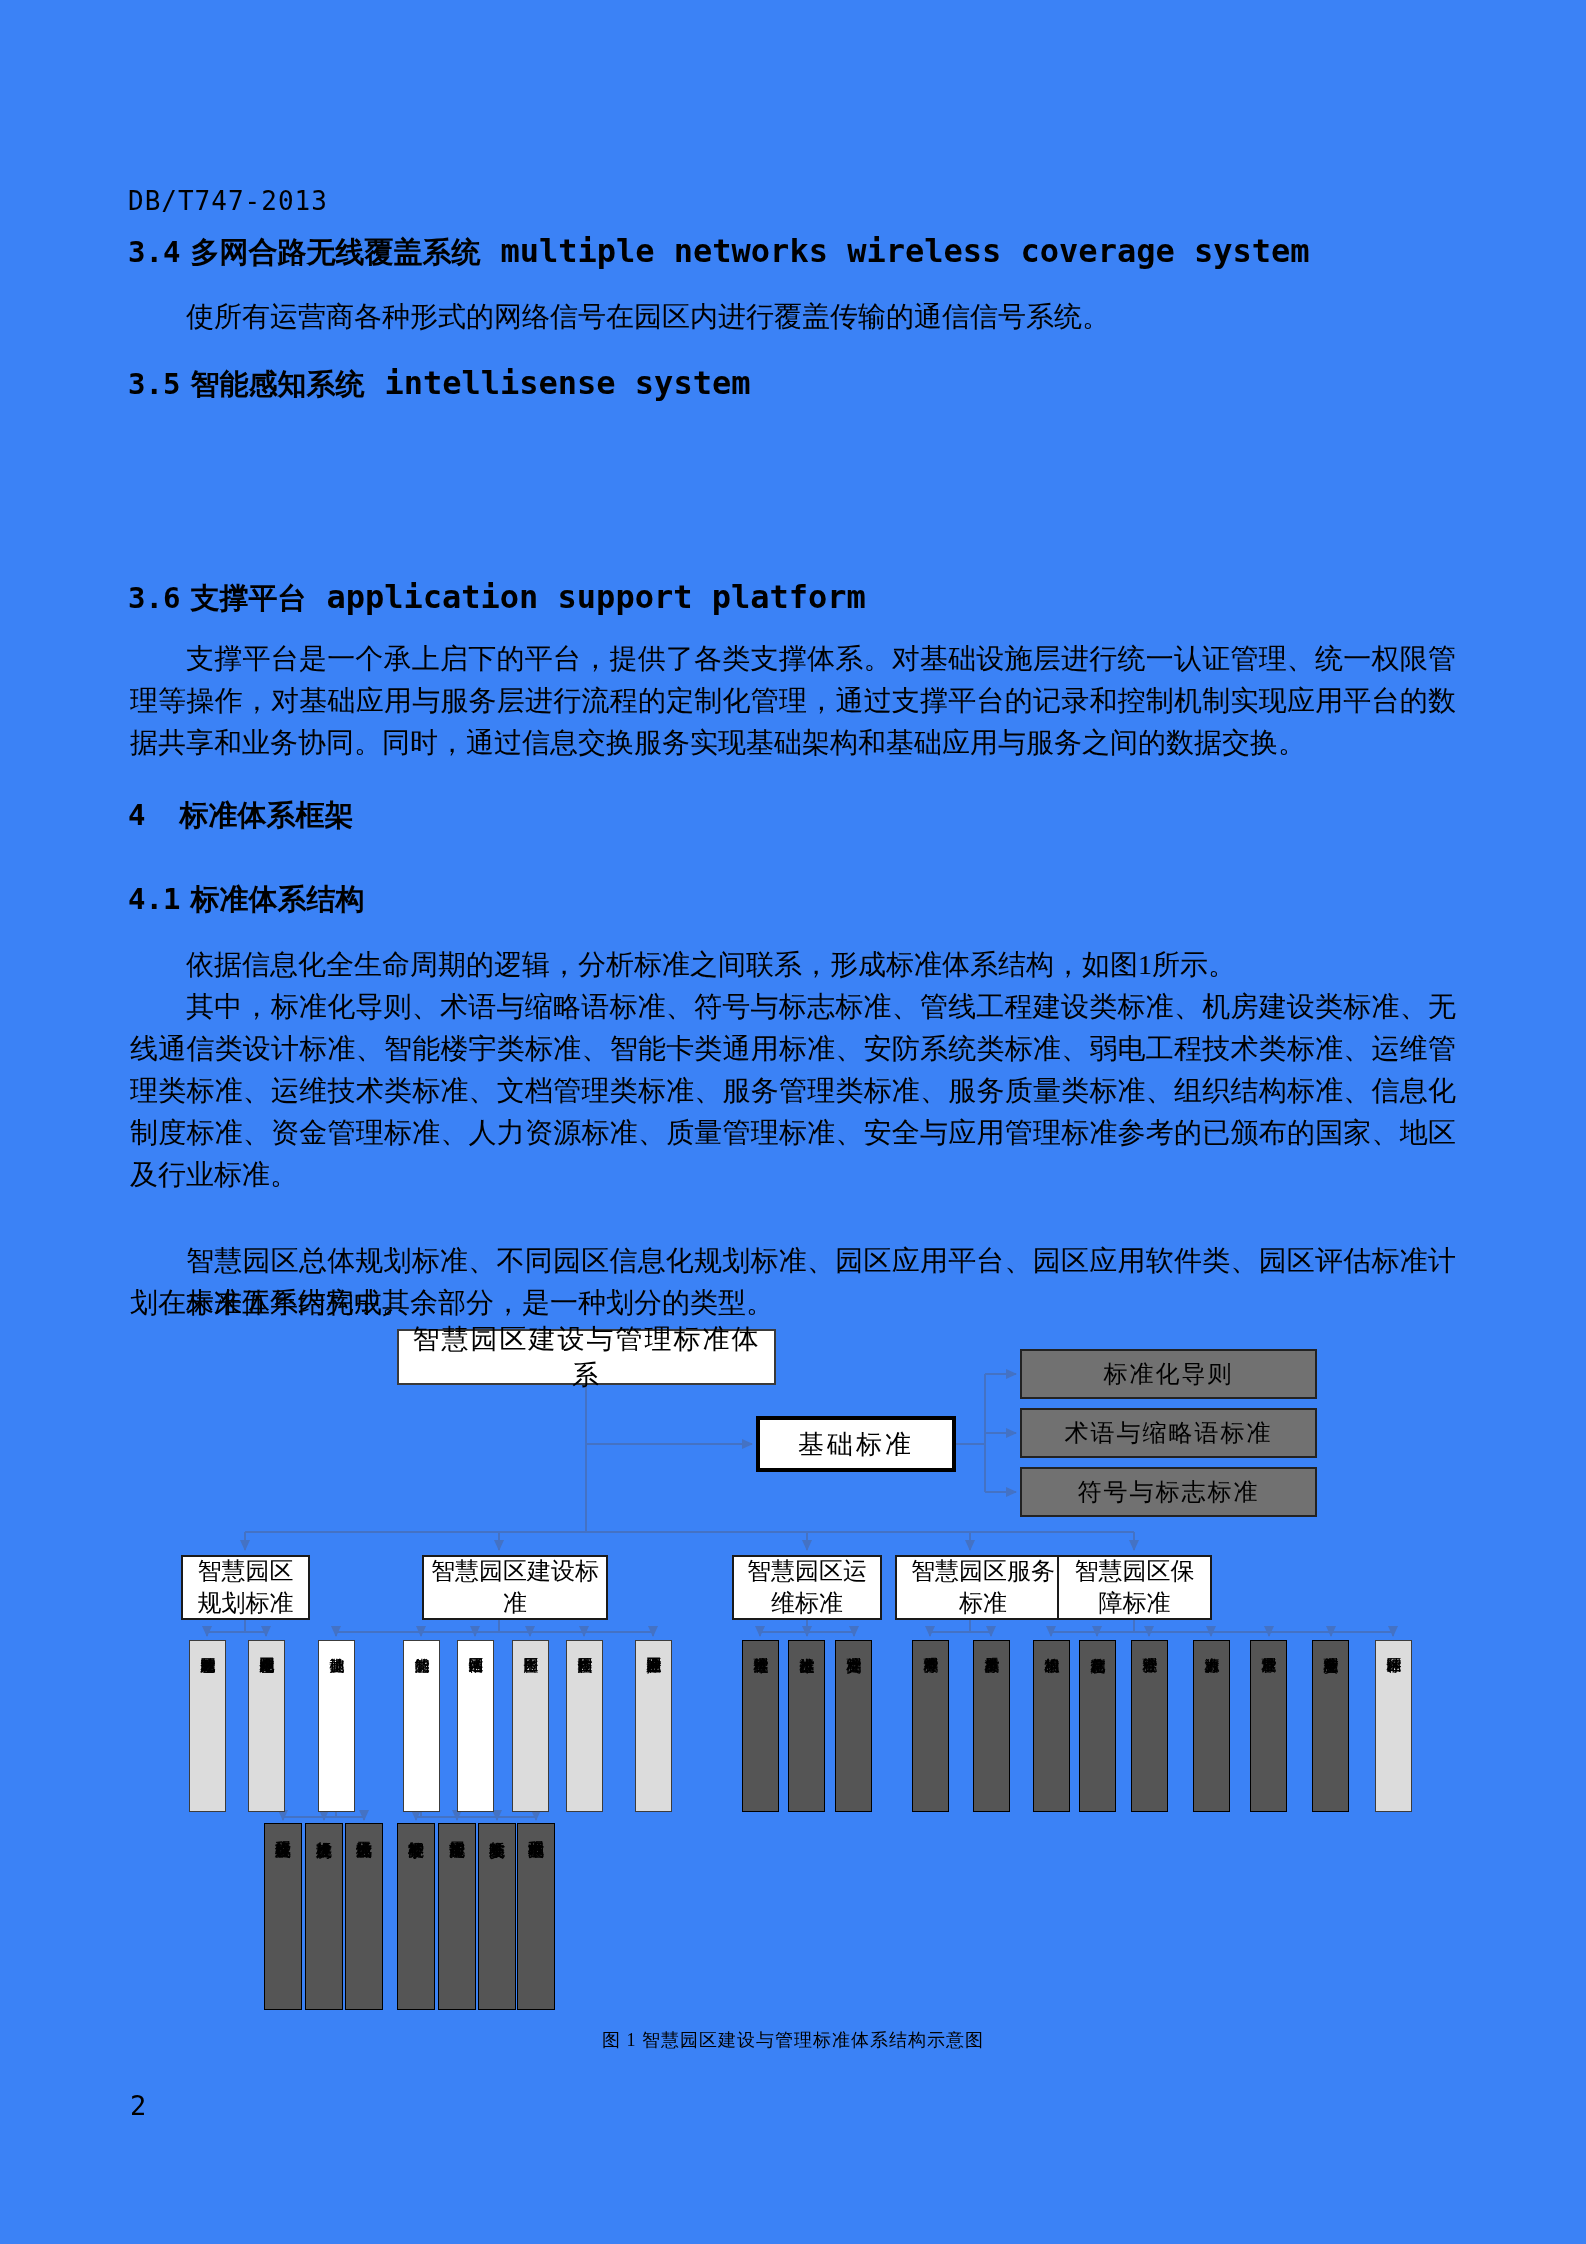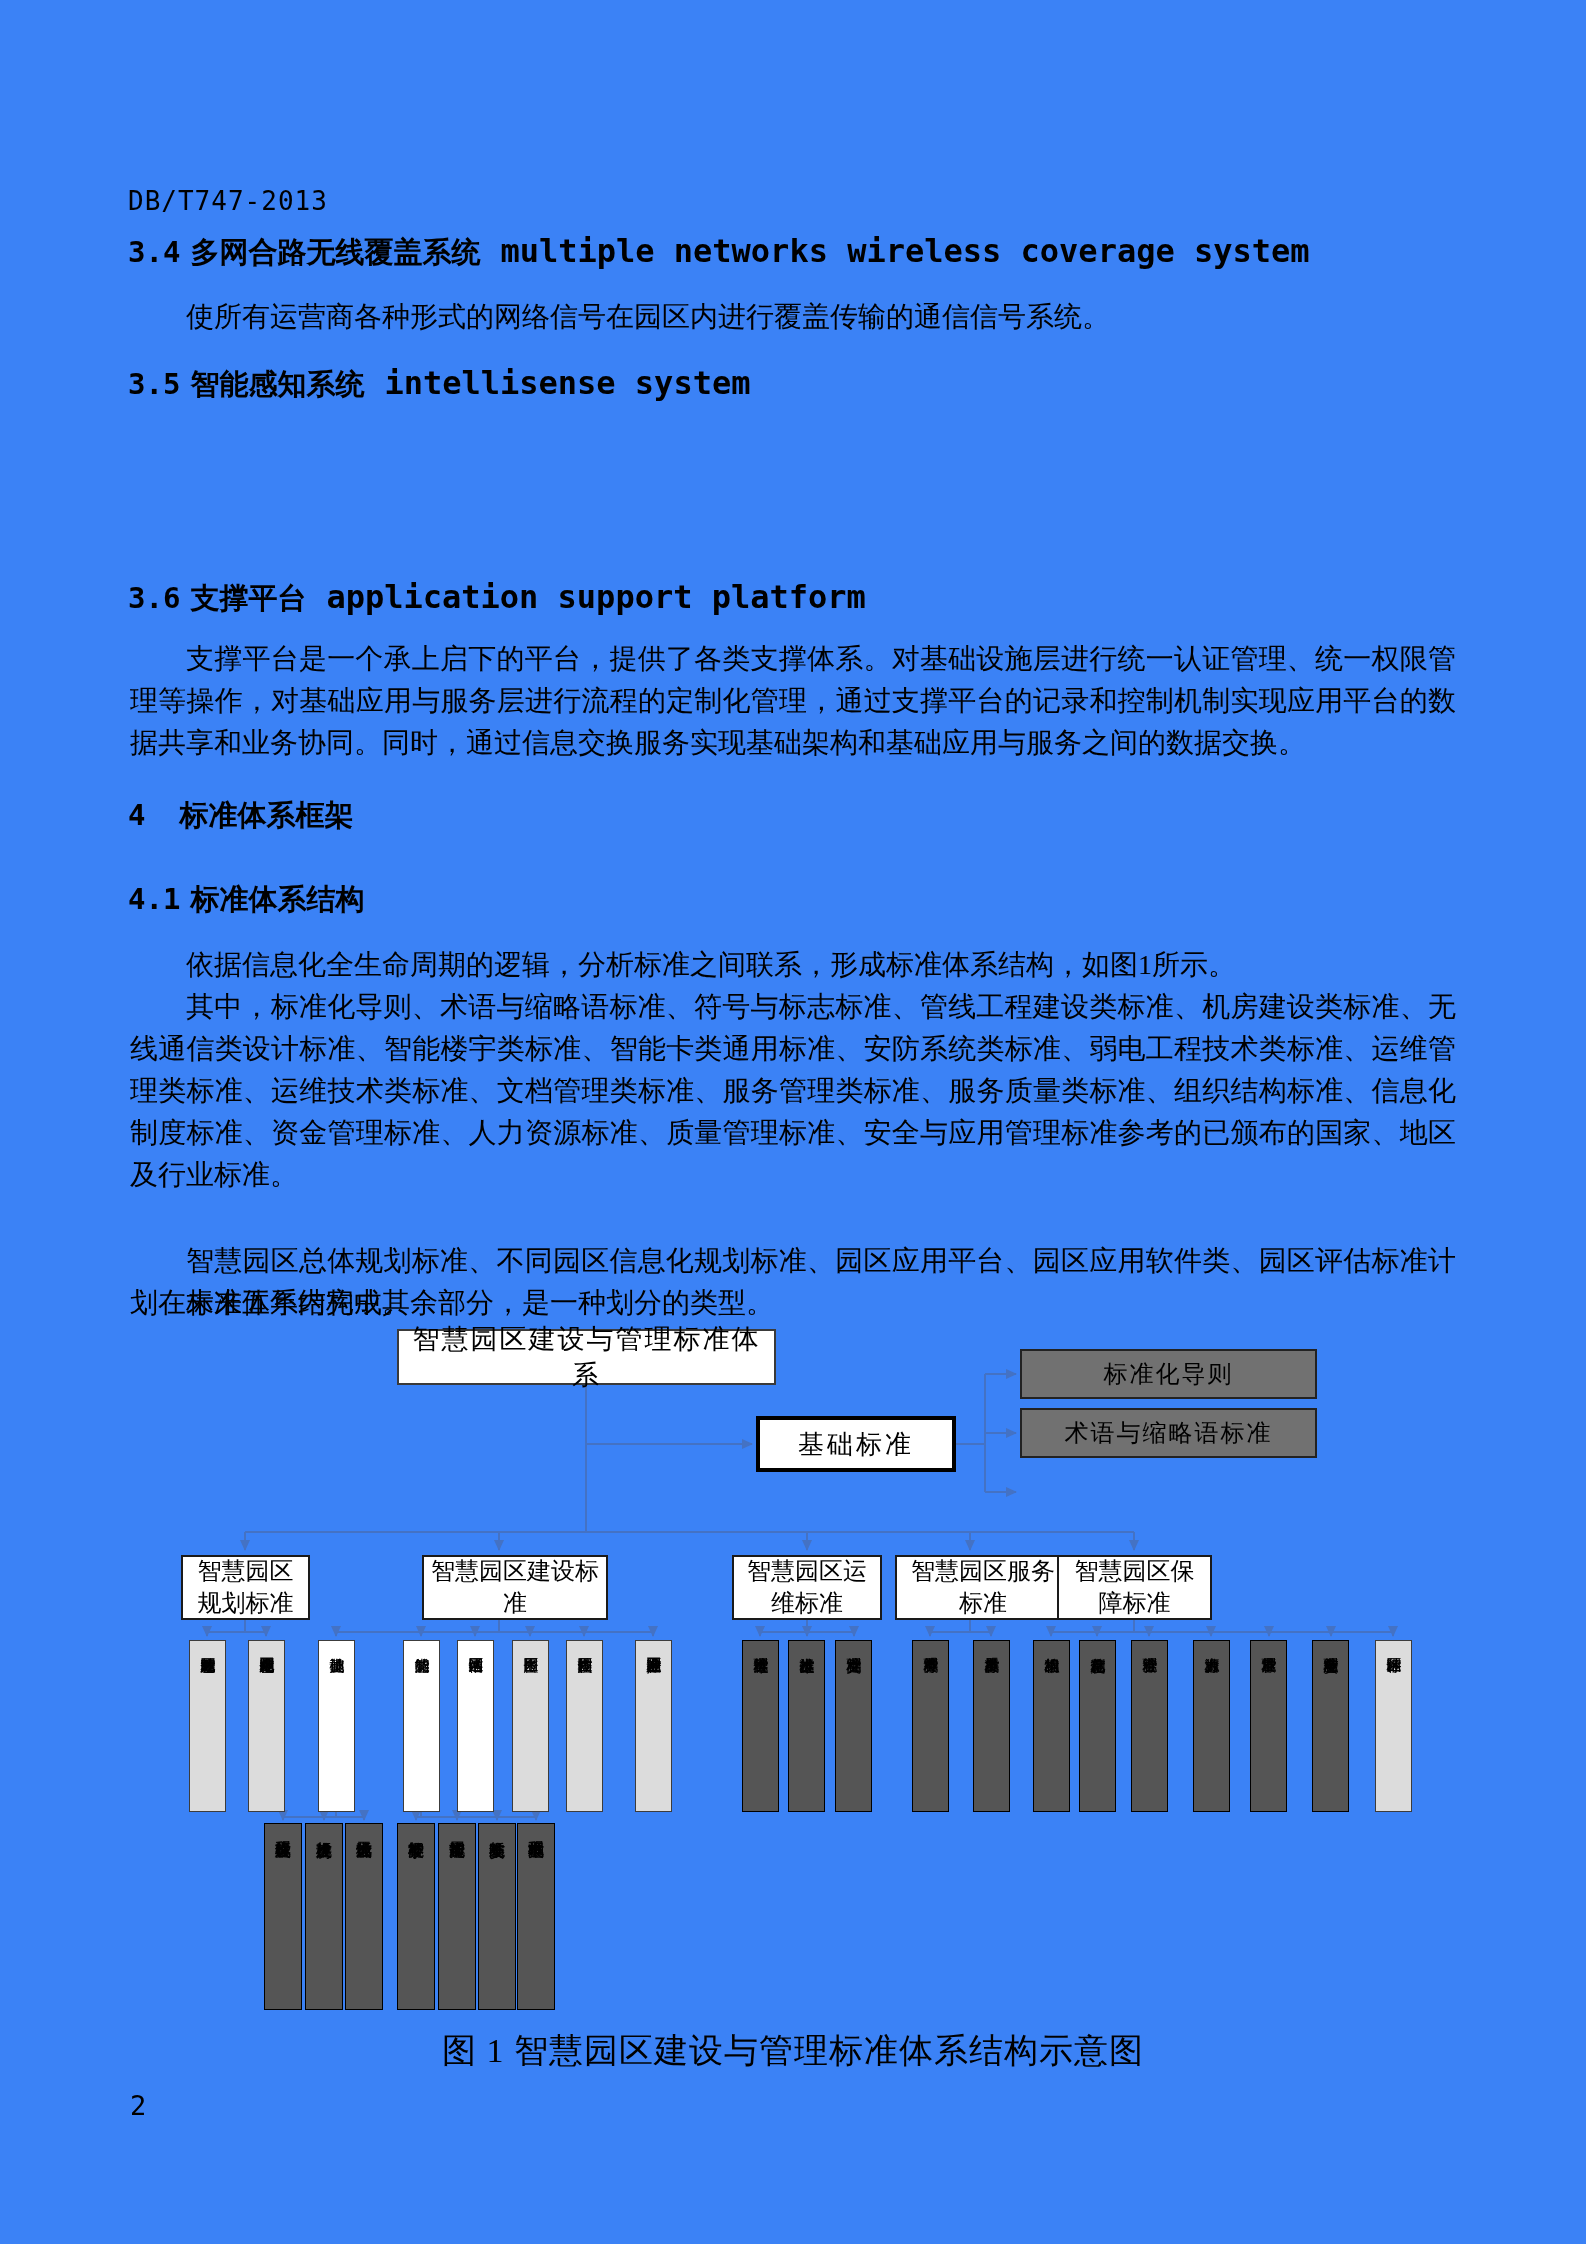--- a/index.html
+++ b/index.html
@@ -19,21 +19,21 @@
   .basebox{left:756px;top:1416px;width:200px;height:56px;border:4px solid #000000;font-size:26px;letter-spacing:3px;}
   .graybox{left:1020px;width:297px;height:50px;background:#717171;border:2px solid #222;font-size:24px;letter-spacing:2px;}
   .l2box{top:1555px;height:65px;border:2px solid #1a1a1a;font-size:24px;line-height:1.3;padding:0 6px;}
   .vbox{position:absolute;top:1640px;width:37px;height:172px;box-sizing:border-box;
         writing-mode:vertical-rl;text-orientation:upright;font-size:15px;line-height:34px;padding-top:5px;
         font-family:"DejaVu Sans","Liberation Sans",sans-serif;overflow:hidden;}
   .vbox.r3{top:1823px;width:38px;height:187px;font-size:16px;line-height:35px;}
   .vbox.white{background:#fff;border:1px solid #3c3c3c;}
   .vbox.light{background:#dcdcdc;border:1px solid #3c3c3c;}
   .vbox.dark{background:#555555;border:1px solid #000;}
-  .caption{left:0;top:2028px;width:1586px;text-align:center;font-size:34px;letter-spacing:1px;}
+  .caption{left:0;top:2028px;width:1586px;text-align:center;font-size:18px;letter-spacing:1px;}
   .pagenum{left:130px;top:2090px;font-size:27px;font-family:"DejaVu Sans Mono","Liberation Mono",monospace;}
 </style>
 </head>
 <body>
 
 <div id="page">
 
   <div class="abs doccode">DB/T747-2013</div>
 
   <div class="abs h3" style="top:232px">
@@ -120,20 +120,21 @@
       <path d="M457,1817 L457,1820" marker-end="url(#arw)"></path>
       <path d="M497,1817 L497,1820" marker-end="url(#arw)"></path>
       <path d="M536,1817 L536,1820" marker-end="url(#arw)"></path>
     </g>
   </svg>
 
   <div class="dbox rootbox">智慧园区建设与管理标准体系</div>
   <div class="dbox basebox">基础标准</div>
   <div class="dbox graybox" style="top:1349px">标准化导则</div>
   <div class="dbox graybox" style="top:1408px">术语与缩略语标准</div>
+  <div class="dbox graybox" style="top:1467px">符号与标志标准</div>
 
   <div class="dbox l2box" style="left:181px;width:129px">智慧园区规划标准</div>
   <div class="dbox l2box" style="left:422px;width:186px">智慧园区建设标准</div>
   <div class="dbox l2box" style="left:732px;width:150px">智慧园区运维标准</div>
   <div class="dbox l2box" style="left:895px;width:176px">智慧园区服务标准</div>
   <div class="dbox l2box" style="left:1057px;width:155px">智慧园区保障标准</div>
 
   <div class="vbox light" style="left:189px">智慧园区总体规划标准</div>
   <div class="vbox light" style="left:248px">不同园区信息化规划标准</div>
   <div class="vbox white" style="left:318px">基础设施类</div>

